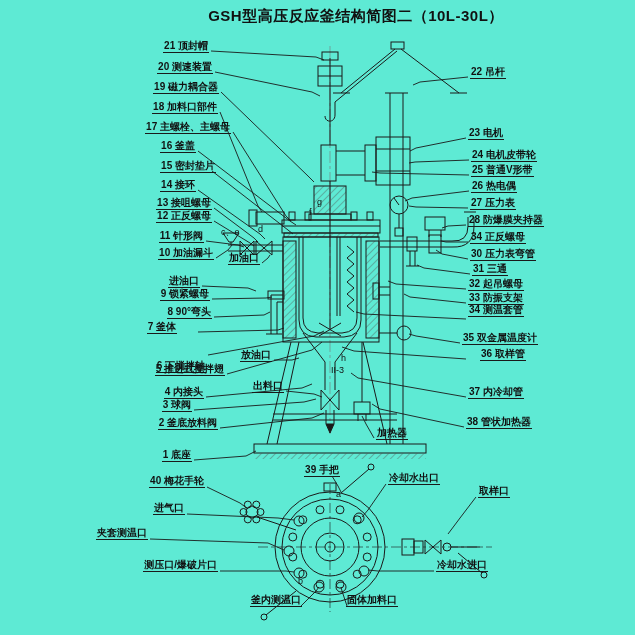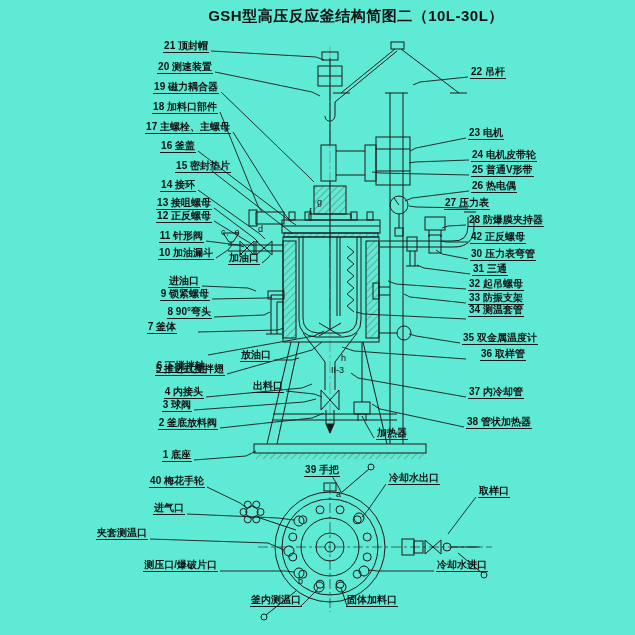--- a/index.html
+++ b/index.html
@@ -265,21 +265,21 @@
     </g>
   </svg>
 
   <div id="label-layer">
       <div class="part-label" style="top: 40px; right: 426px;">21 顶封帽</div>
       <div class="part-label" style="top: 61px; right: 422px;">20 测速装置</div>
       <div class="part-label" style="top: 81px; right: 416px;">19 磁力耦合器</div>
       <div class="part-label" style="top: 101px; right: 417px;">18 加料口部件</div>
       <div class="part-label" style="top: 121px; right: 404px;">17 主螺栓、主螺母</div>
       <div class="part-label" style="top: 140px; right: 439px;">16 釜盖</div>
-      <div class="part-label" style="top: 160px; right: 404px; margin-left: 48px;">15 密封垫片</div>
+      <div class="part-label" style="top: 160px; right: 419px; margin-left: 48px;">15 密封垫片</div>
       <div class="part-label" style="top: 179px; right: 439px;">14 接环</div>
       <div class="part-label" style="top: 197px; right: 423px;">13 接咀螺母</div>
       <div class="part-label" style="top: 210px; right: 423px;">12 正反螺母</div>
       <div class="part-label" style="top: 230px; right: 431px;">11 针形阀</div>
       <div class="part-label" style="top: 247px; right: 421px;">10 加油漏斗</div>
       <div class="part-label" style="top: 252px; right: 375px;">加油口</div>
       <div class="part-label" style="top: 275px; right: 435px;">进油口</div>
       <div class="part-label" style="top: 288px; right: 425px;">9 锁紧螺母</div>
       <div class="part-label" style="top: 306px; right: 423px;">8 90°弯头</div>
       <div class="part-label" style="top: 321px; right: 458px; text-align: center;">7 釜体</div>
@@ -287,23 +287,23 @@
       <div class="part-label" style="top: 363px; right: 410px;">5 推进式搅拌翅</div>
       <div class="part-label" style="top: 386px; right: 431px;">4 内接头</div>
       <div class="part-label" style="top: 399px; right: 443px;">3 球阀</div>
       <div class="part-label" style="top: 417px; right: 417px;">2 釜底放料阀</div>
       <div class="part-label" style="top: 449px; right: 443px;">1 底座</div>
       <div class="part-label" style="top: 66px; left: 470px;">22 吊杆</div>
       <div class="part-label" style="top: 127px; left: 468px;">23 电机</div>
       <div class="part-label" style="top: 149px; left: 471px;">24 电机皮带轮</div>
       <div class="part-label" style="top: 164px; left: 471px;">25 普通V形带</div>
       <div class="part-label" style="top: 180px; left: 471px;">26 热电偶</div>
-      <div class="part-label" style="top: 197px; left: 444px;">27 压力表</div>
+      <div class="part-label" style="top: 197px; left: 470px;">27 压力表</div>
       <div class="part-label" style="top: 214px; left: 468px;">28 防爆膜夹持器</div>
-      <div class="part-label" style="top: 231px; left: 470px;">42 正反螺母</div>
+      <div class="part-label" style="top: 231px; left: 470px;">34 正反螺母</div>
       <div class="part-label" style="top: 248px; left: 470px;">30 压力表弯管</div>
       <div class="part-label" style="top: 263px; left: 472px;">31 三通</div>
       <div class="part-label" style="top: 278px; left: 468px;">32 起吊螺母</div>
       <div class="part-label" style="top: 292px; left: 468px;">33 防振支架</div>
       <div class="part-label" style="top: 304px; left: 468px;">34 测温套管</div>
       <div class="part-label" style="top: 332px; left: 462px;">35 双金属温度计</div>
       <div class="part-label" style="top: 348px; left: 468px; margin-left: 12px;">36 取样管</div>
       <div class="part-label" style="top: 386px; left: 468px;">37 内冷却管</div>
       <div class="part-label" style="top: 416px; left: 466px;">38 管状加热器</div>
       <div class="part-label" style="top: 349px; right: 363px;">放油口</div>

